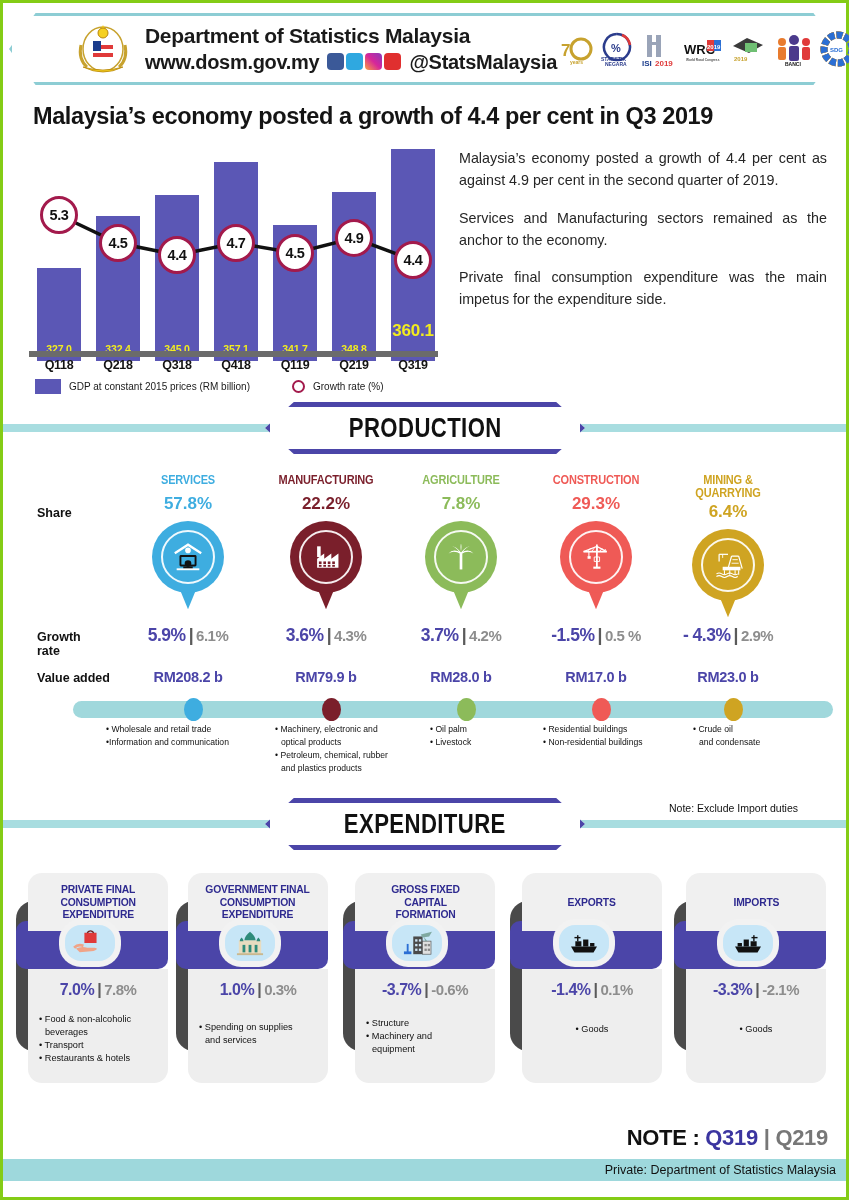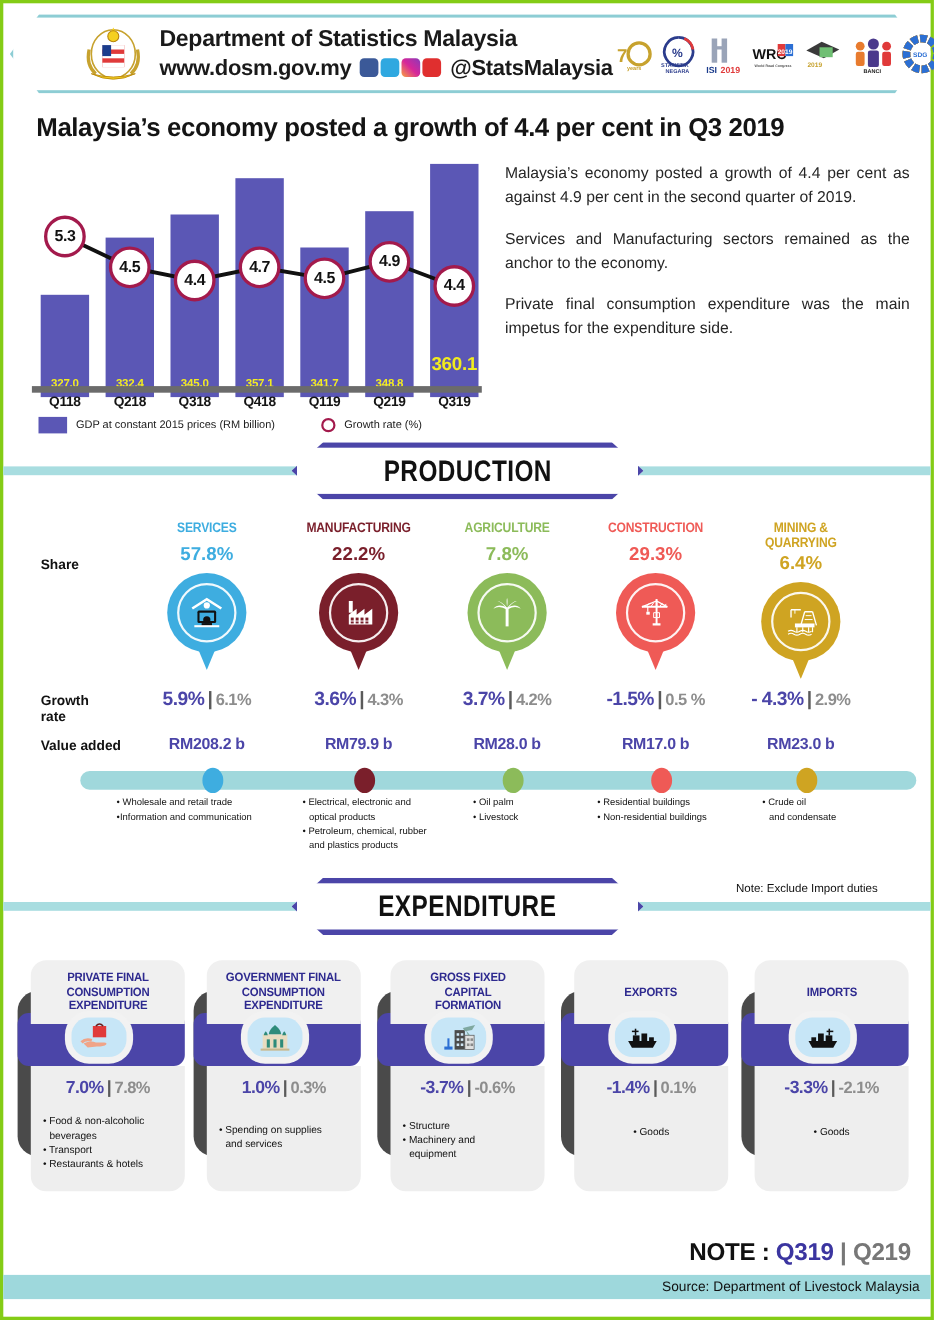--- a/index.html
+++ b/index.html
@@ -570,21 +570,21 @@
     <div class="tl-dot" style="left:384px; background:#8cbb5a"></div>
     <div class="tl-dot" style="left:519px; background:#ef5a56"></div>
     <div class="tl-dot" style="left:651px; background:#cfa422"></div>
   </div>
 
   <div class="bullets" style="left:103px; top:720px">
     <div>• Wholesale and retail trade</div>
     <div>•Information and communication</div>
   </div>
   <div class="bullets" style="left:272px; top:720px">
-    <div>• Electrical, electronic and</div>
+    <div>• Machinery, electronic and</div>
     <div class="ind">optical products</div>
     <div>• Petroleum, chemical, rubber</div>
     <div class="ind">and plastics products</div>
   </div>
   <div class="bullets" style="left:427px; top:720px">
     <div>• Oil palm</div>
     <div>• Livestock</div>
   </div>
   <div class="bullets" style="left:540px; top:720px">
     <div>• Residential buildings</div>
@@ -778,16 +778,16 @@
     </div>
   </div>
 
   <div class="note-final">
     <span>NOTE :</span>
     <span class="q-cur">Q319</span>
     <span class="q-prev">|</span>
     <span class="q-prev">Q219</span>
   </div>
   <div class="footer-band">
-    <span>Source: Department of Livestock Malaysia</span>
+    <span>Private: Department of Statistics Malaysia</span>
   </div>
 
 </div>
 
 </body></html>

